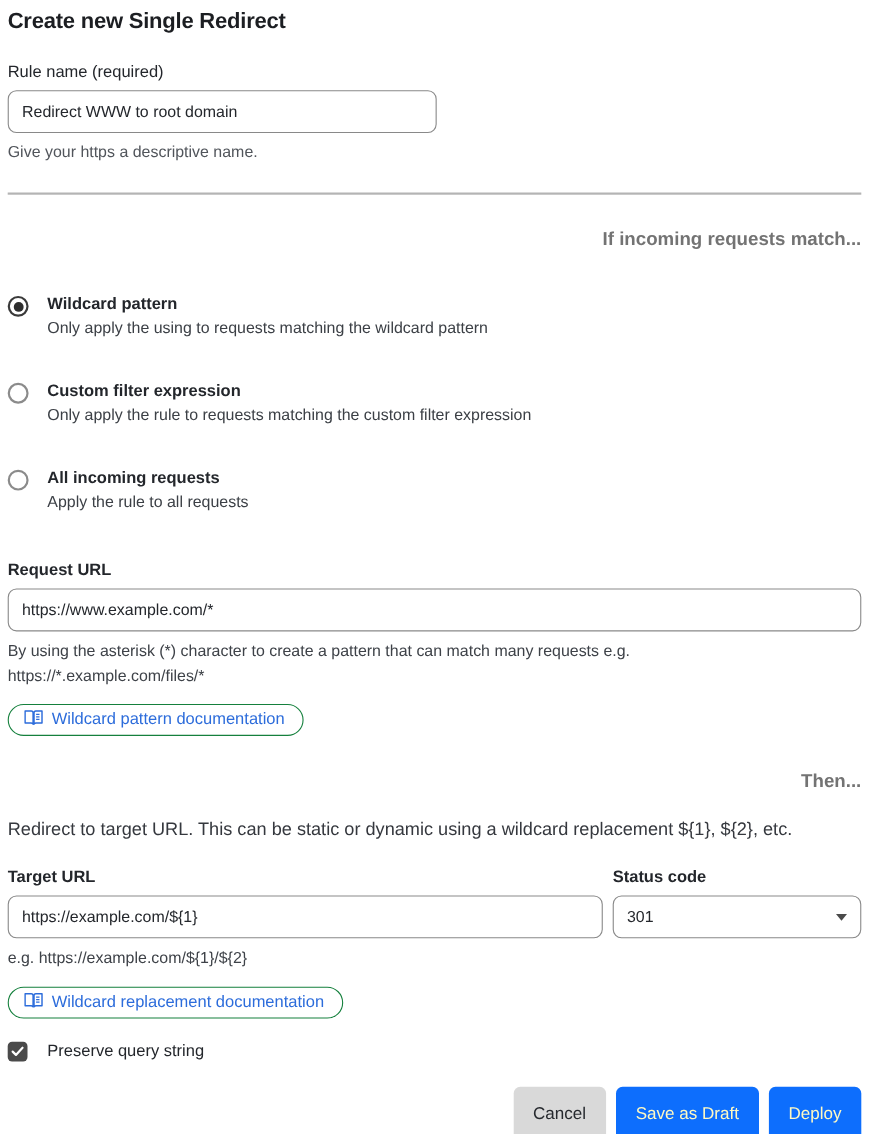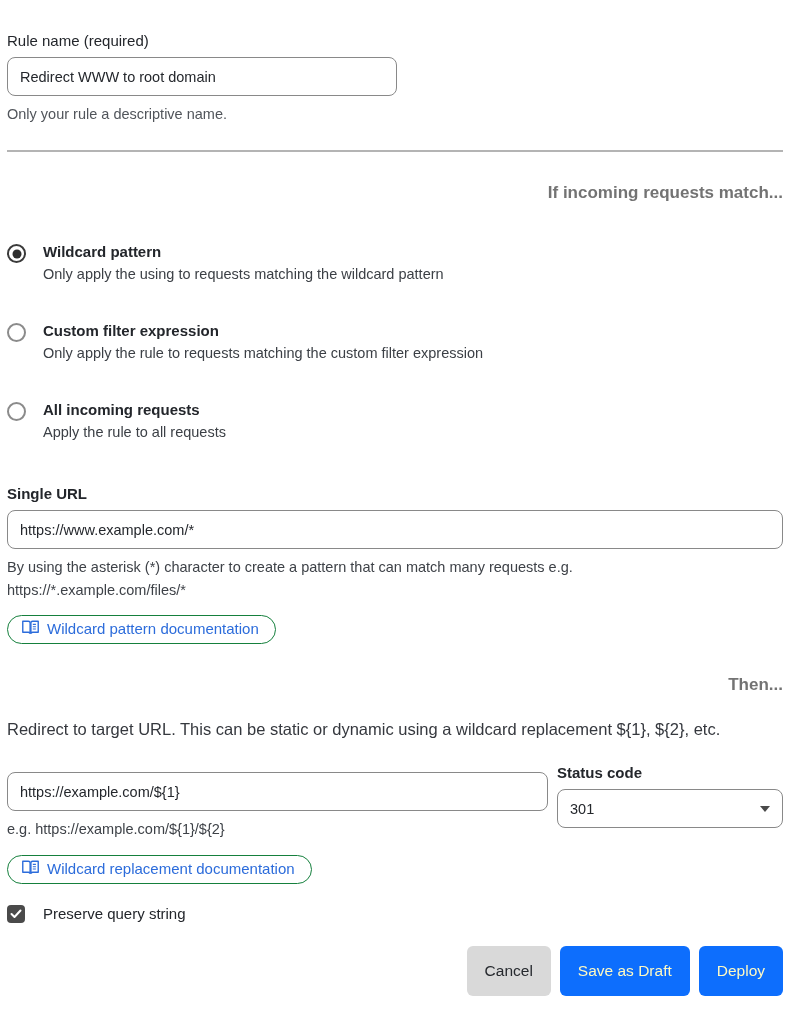--- a/index.html
+++ b/index.html
@@ -100,24 +100,25 @@
     padding: 0 18px; cursor: pointer;
   }
   .btn-cancel { background: #d9d9d9; color: #26292e; }
   .btn-primary { background: #0d6efd; color: #fef9c3; }
 </style>
 </head>
 <body>
 
 <div class="page">
 
+  <h1 class="page-title">Create new Single Redirect</h1>
 
   <div class="field-label">Rule name (required)</div>
   <input class="text-input" type="text" value="Redirect WWW to root domain" style="">
-  <div class="help-text">Only your rule a descriptive name.</div>
+  <div class="help-text">Give your https a descriptive name.</div>
 
   <hr class="divider">
 
   <h2 class="section-heading">If incoming requests match...</h2>
 
   <div class="radio-row">
     <div class="radio-control selected"></div>
     <div class="radio-texts">
       <div class="radio-label">Wildcard pattern</div>
       <div class="radio-desc">Only apply the using to requests matching the wildcard pattern</div>
@@ -133,21 +134,21 @@
   </div>
 
   <div class="radio-row">
     <div class="radio-control"></div>
     <div class="radio-texts">
       <div class="radio-label">All incoming requests</div>
       <div class="radio-desc">Apply the rule to all requests</div>
     </div>
   </div>
 
-  <div class="field-label bold" style="margin-top:45px;">Single URL</div>
+  <div class="field-label bold" style="margin-top:45px;">Request URL</div>
   <input class="text-input full" type="text" value="https://www.example.com/*" style="">
   <div class="help-text darker">
     <div>By using the asterisk (*) character to create a pattern that can match many requests e.g.</div>
     <div>https://*.example.com/files/*</div>
   </div>
 
   <button class="doc-pill">
     <span>
       <svg width="17" height="15" viewBox="0 0 22 19" fill="none" stroke="#2c6cdb" stroke-width="1.8" stroke-linejoin="round">
         <path d="M1 1.5h7.2c1.5 0 2.3 1 2.3 2.2V17c-.6-.9-1.4-1.3-2.5-1.3H1z"></path>
@@ -157,20 +158,21 @@
     </span>
     <span>Wildcard pattern documentation</span>
   </button>
 
   <h2 class="section-heading">Then...</h2>
 
   <p class="then-desc">Redirect to target URL. This can be static or dynamic using a wildcard replacement ${1}, ${2}, etc.</p>
 
   <div class="target-row">
     <div class="target-col">
+      <div class="field-label bold">Target URL</div>
       <input class="text-input full" type="text" value="https://example.com/${1}" style="">
       <div class="help-text darker">e.g. https://example.com/${1}/${2}</div>
     </div>
     <div class="status-col">
       <div class="field-label bold">Status code</div>
       <div class="select-box">
         <span>301</span>
         <span class="select-caret"></span>
       </div>
     </div>

